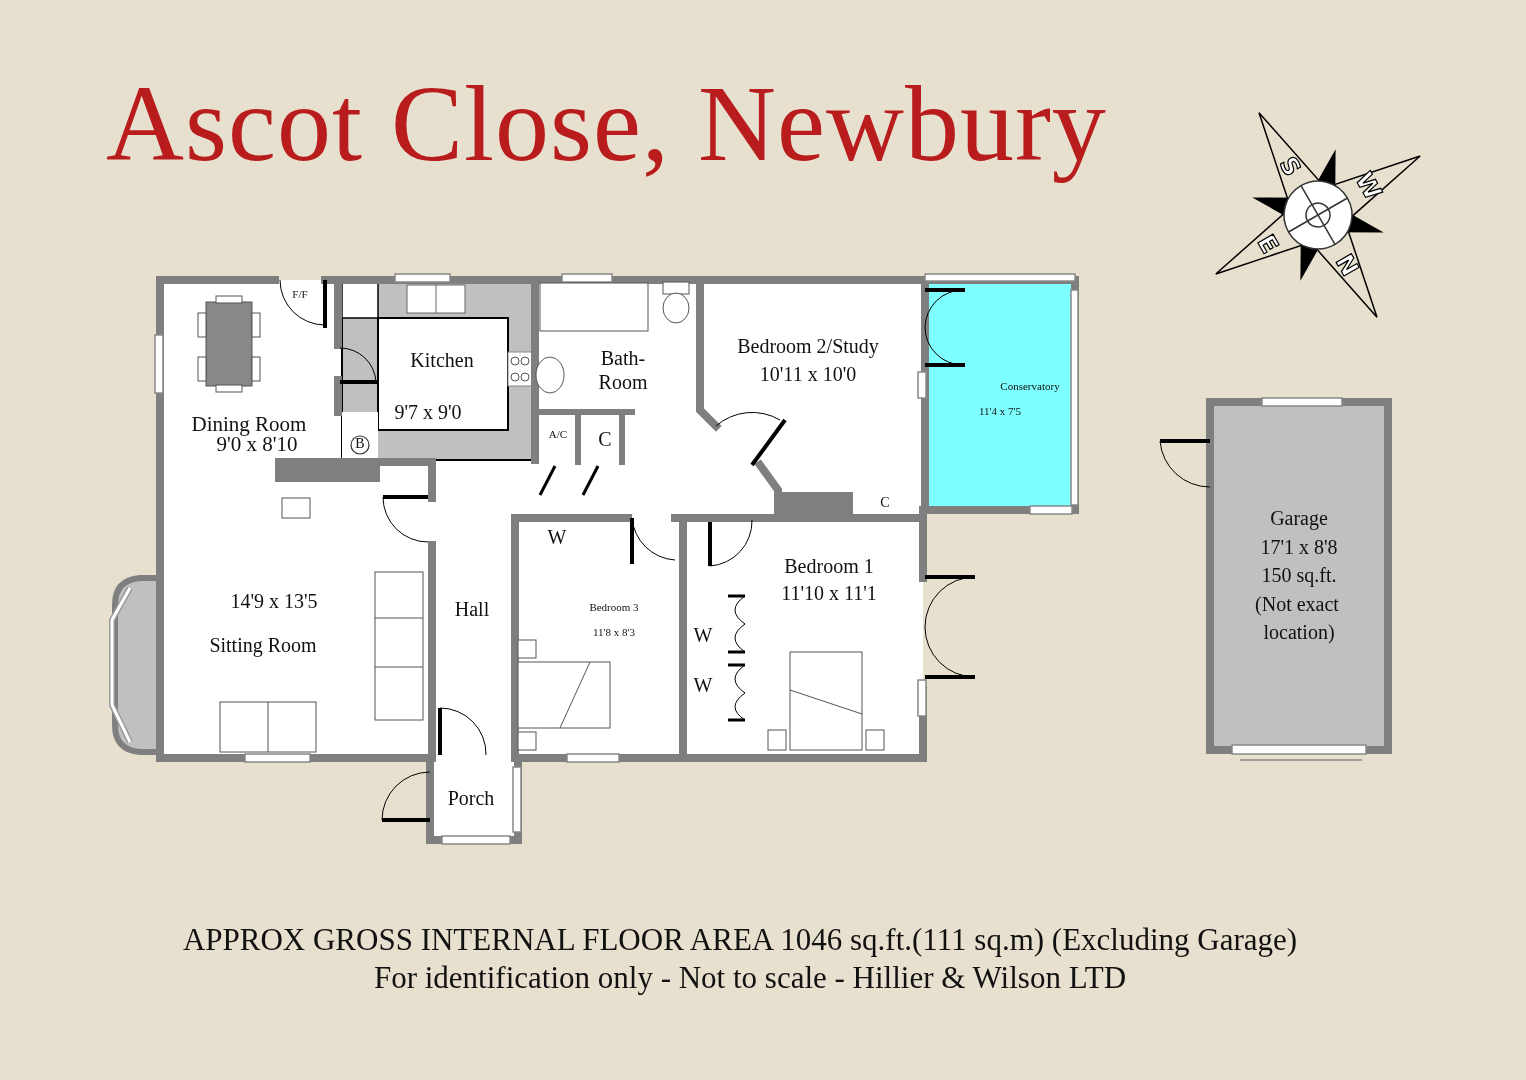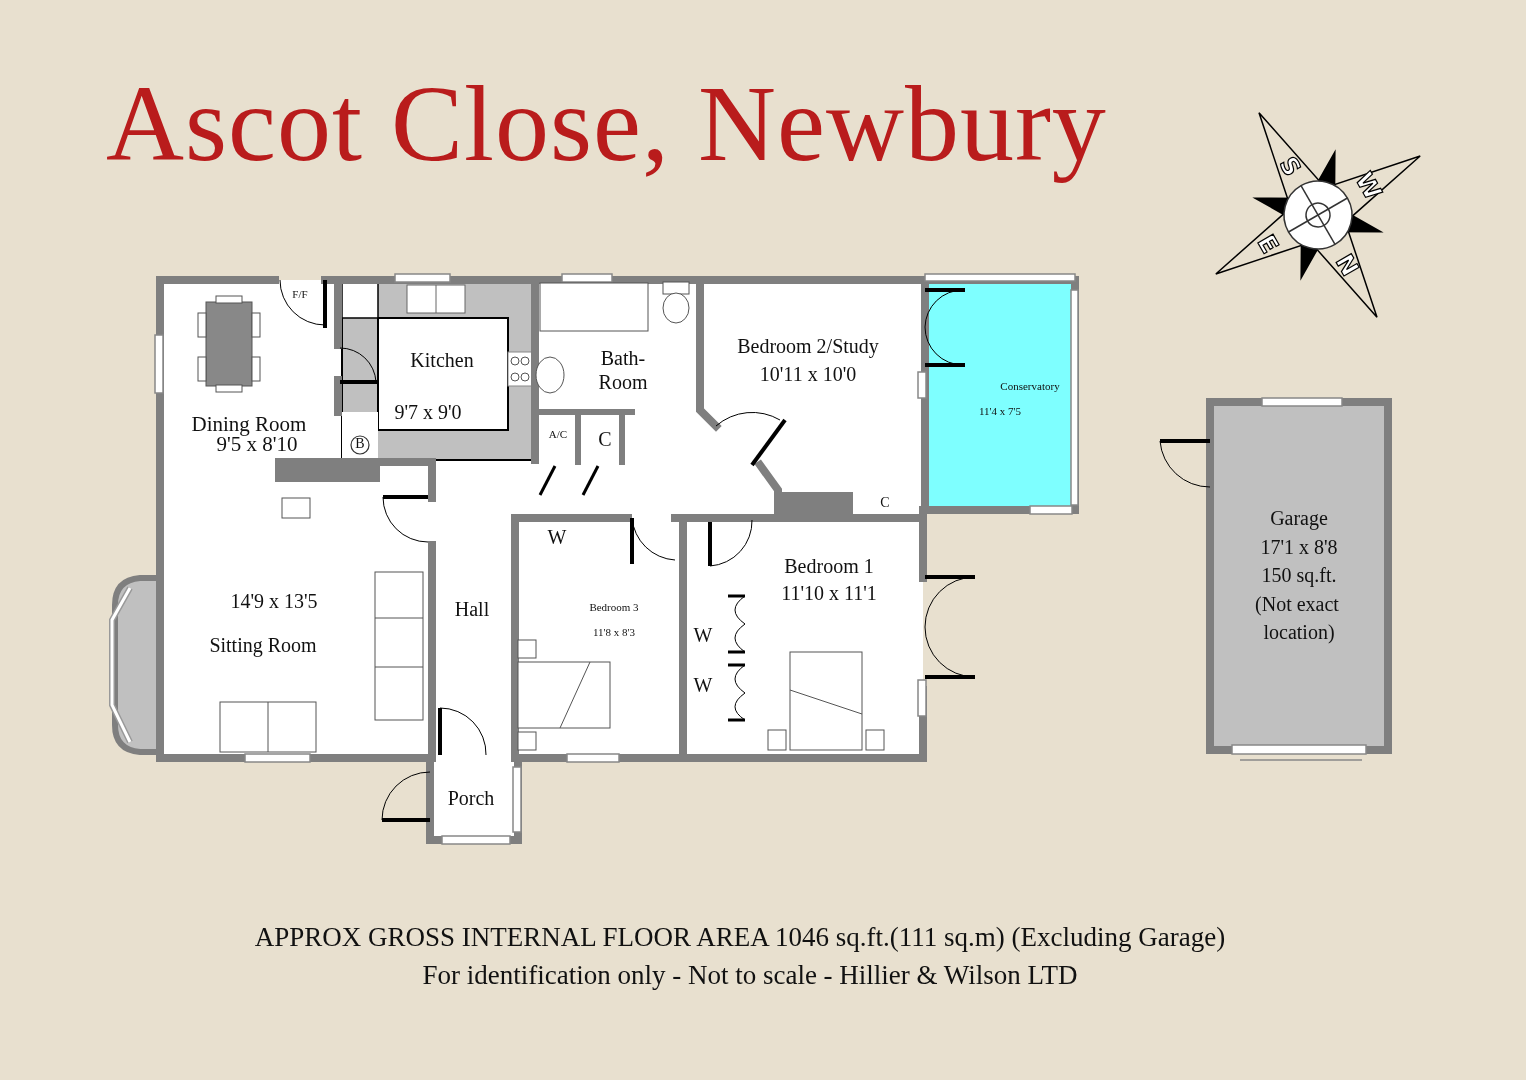--- a/index.html
+++ b/index.html
@@ -3,21 +3,21 @@
 <meta charset="utf-8">
 <style>
   html,body{margin:0;padding:0;}
   body{width:1526px;height:1080px;background:#e8e0cf;position:relative;overflow:hidden;font-family:"Liberation Serif","DejaVu Serif",serif;color:#111;}
   .title{position:absolute;left:106px;top:70px;font-size:108px;color:#b91c1c;letter-spacing:1px;line-height:1;white-space:nowrap;}
   svg.plan{position:absolute;left:0;top:0;}
   .lbl{position:absolute;text-align:center;line-height:1.2;white-space:nowrap;transform:translateX(-50%);}
   .f20{font-size:20px;}
   .f18{font-size:11px;}
   .f16{font-size:21px;}
-  .foot{position:absolute;left:0;width:1486px;text-align:center;font-size:27px;white-space:nowrap;}
+  .foot{position:absolute;left:0;width:1486px;text-align:center;font-size:31px;white-space:nowrap;}
 </style>
 </head>
 <body>
 
 <div class="title">Ascot Close, Newbury</div>
 
 <svg class="plan" width="1526" height="1080" viewBox="0 0 1526 1080">
 
   <g transform="translate(1318,215) rotate(-30)">
     <polygon points="0,-68 14,-14 68,0 14,14 0,68 -14,14 -68,0 -14,-14" fill="#000" transform="rotate(45)"></polygon>
@@ -173,21 +173,21 @@
     <line x1="790" y1="690" x2="862" y2="714"></line>
     <rect x="768" y="730" width="18" height="20"></rect>
       <rect x="866" y="730" width="18" height="20"></rect>
   </g>
 </svg>
 
 <div class="lbl f18" style="left:300px;top:288px;">F/F</div>
 <div class="lbl f18" style="left:360px;top:436px;font-size:14px;">B</div>
 
 <div class="lbl f16" style="left:249px;top:412px;">Dining Room</div>
-<div class="lbl f16" style="left:257px;top:432px;">9'5 x 8'10</div>
+<div class="lbl f16" style="left:257px;top:432px;">9'0 x 8'10</div>
 
 <div class="lbl f20" style="left:442px;top:348px;">Kitchen</div>
 <div class="lbl f20" style="left:428px;top:372px;margin-top:28px;">9'7 x 9'0</div>
 
 <div class="lbl f20" style="left:623px;top:346px;">Bath-</div>
 <div class="lbl f20" style="left:623px;top:370px;">Room</div>
 
 <div class="lbl f18" style="left:558px;top:428px;">A/C</div>
 <div class="lbl f20" style="left:605px;top:427px;">C</div>
 <div class="lbl f16" style="left:885px;top:495px;font-size:14px;">C</div>

